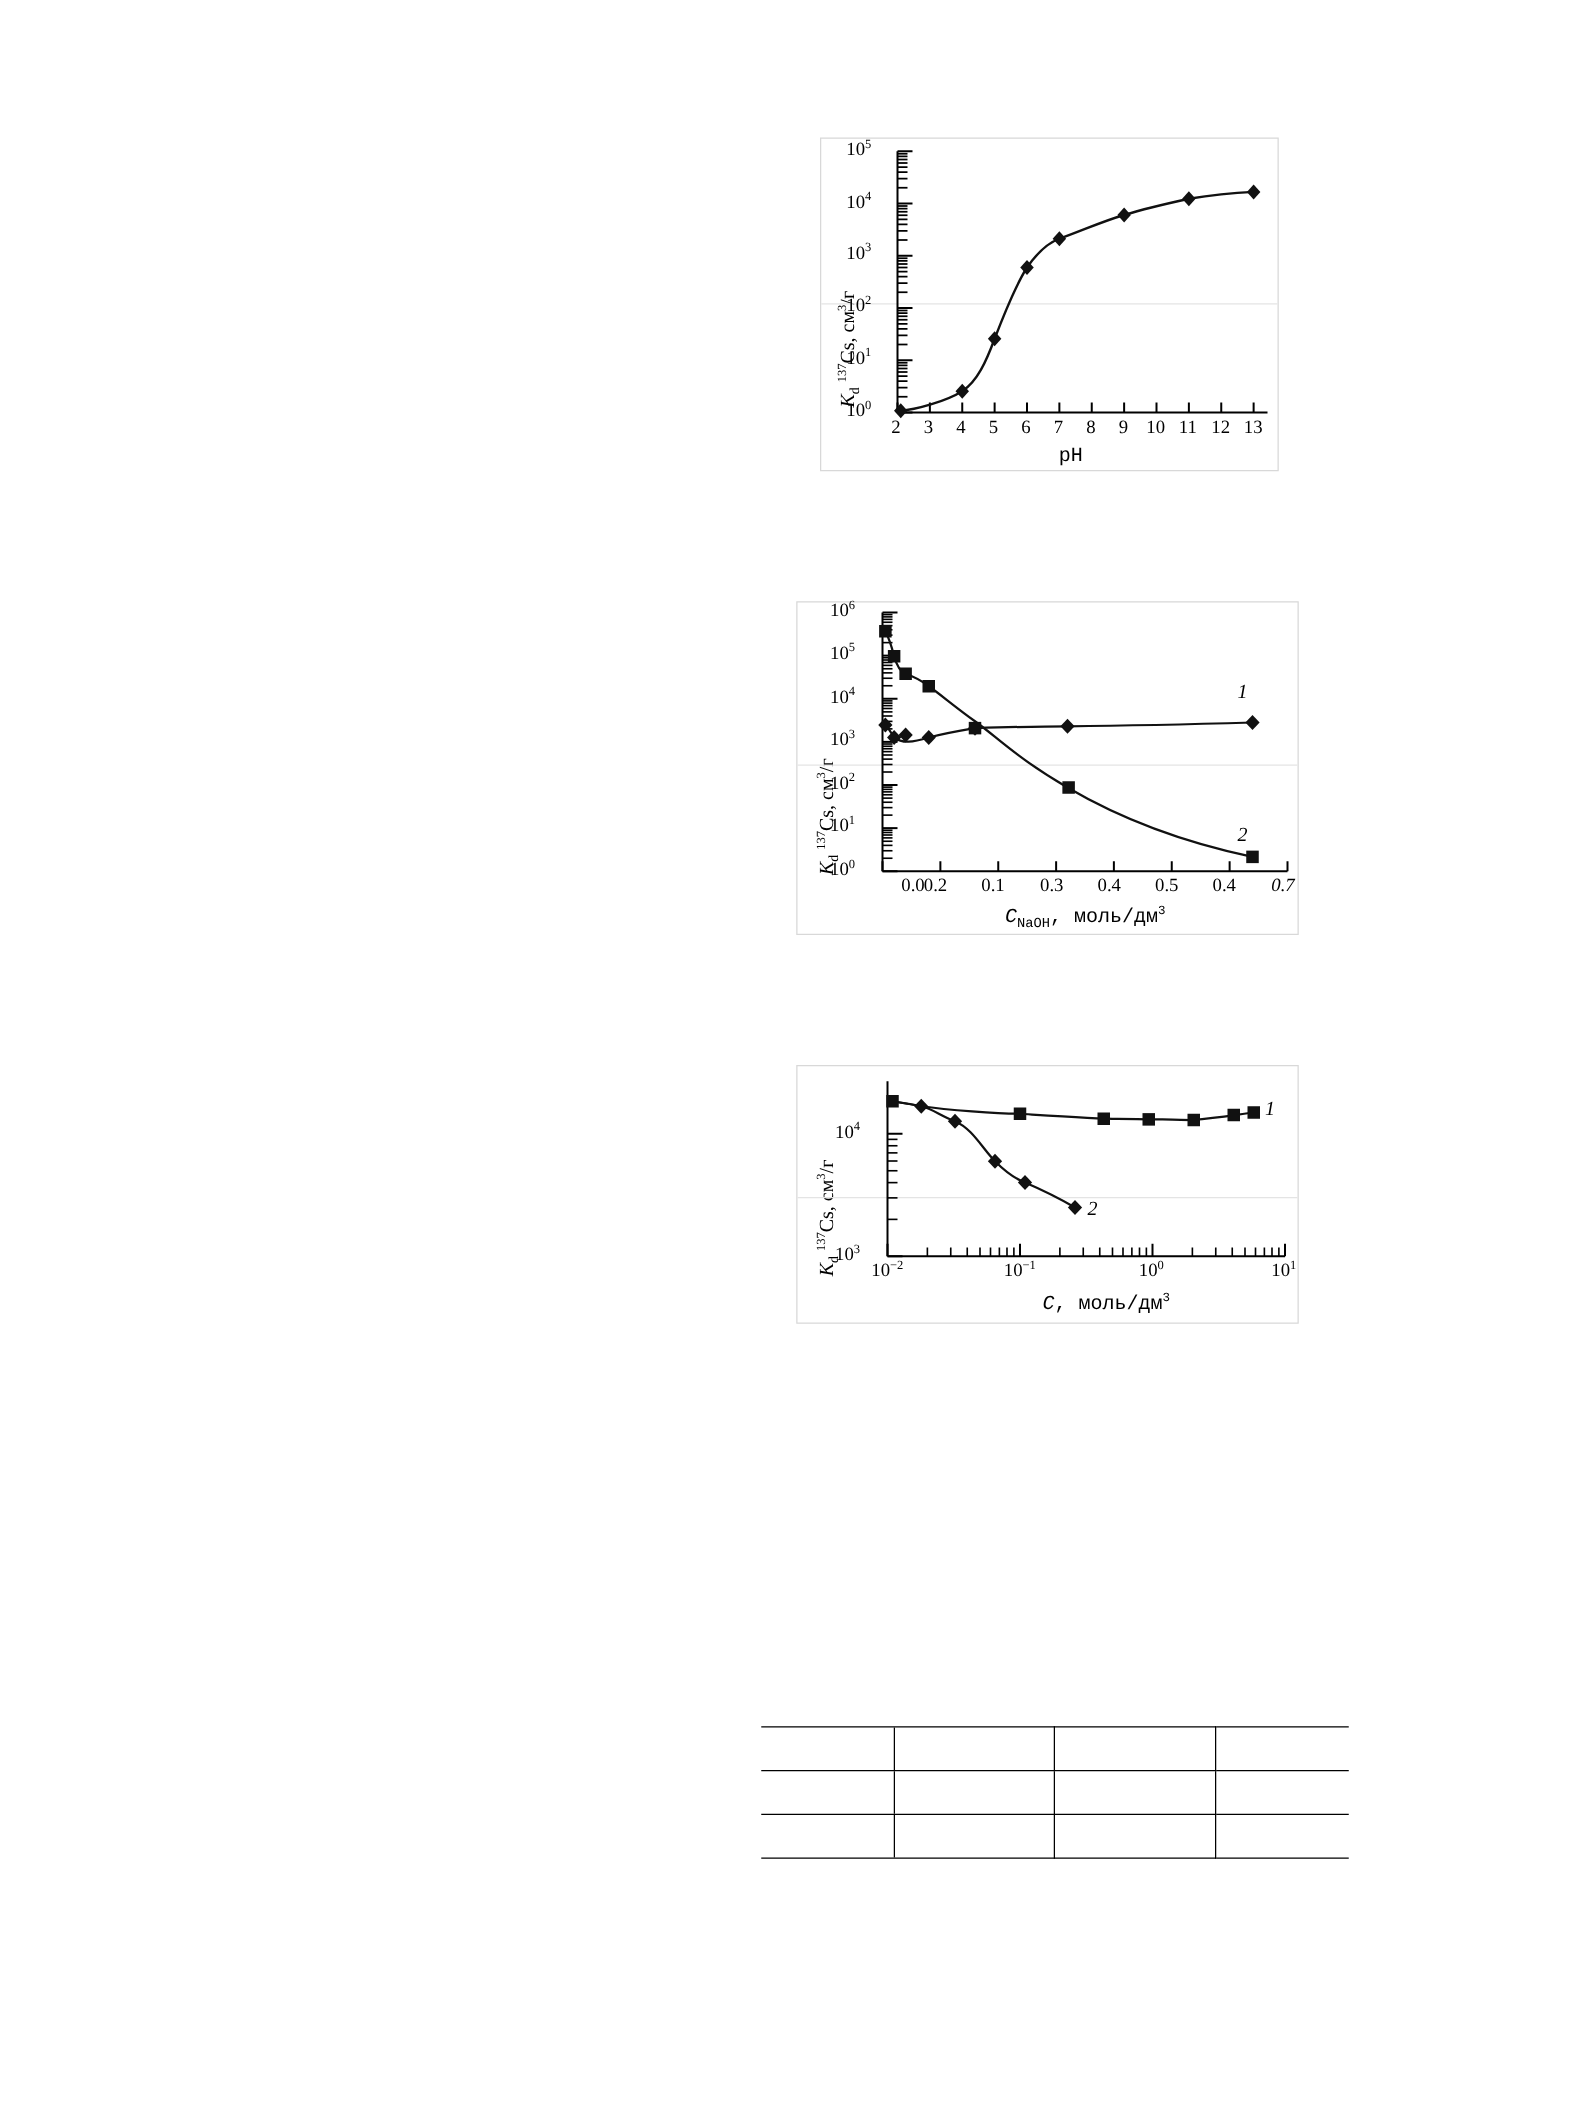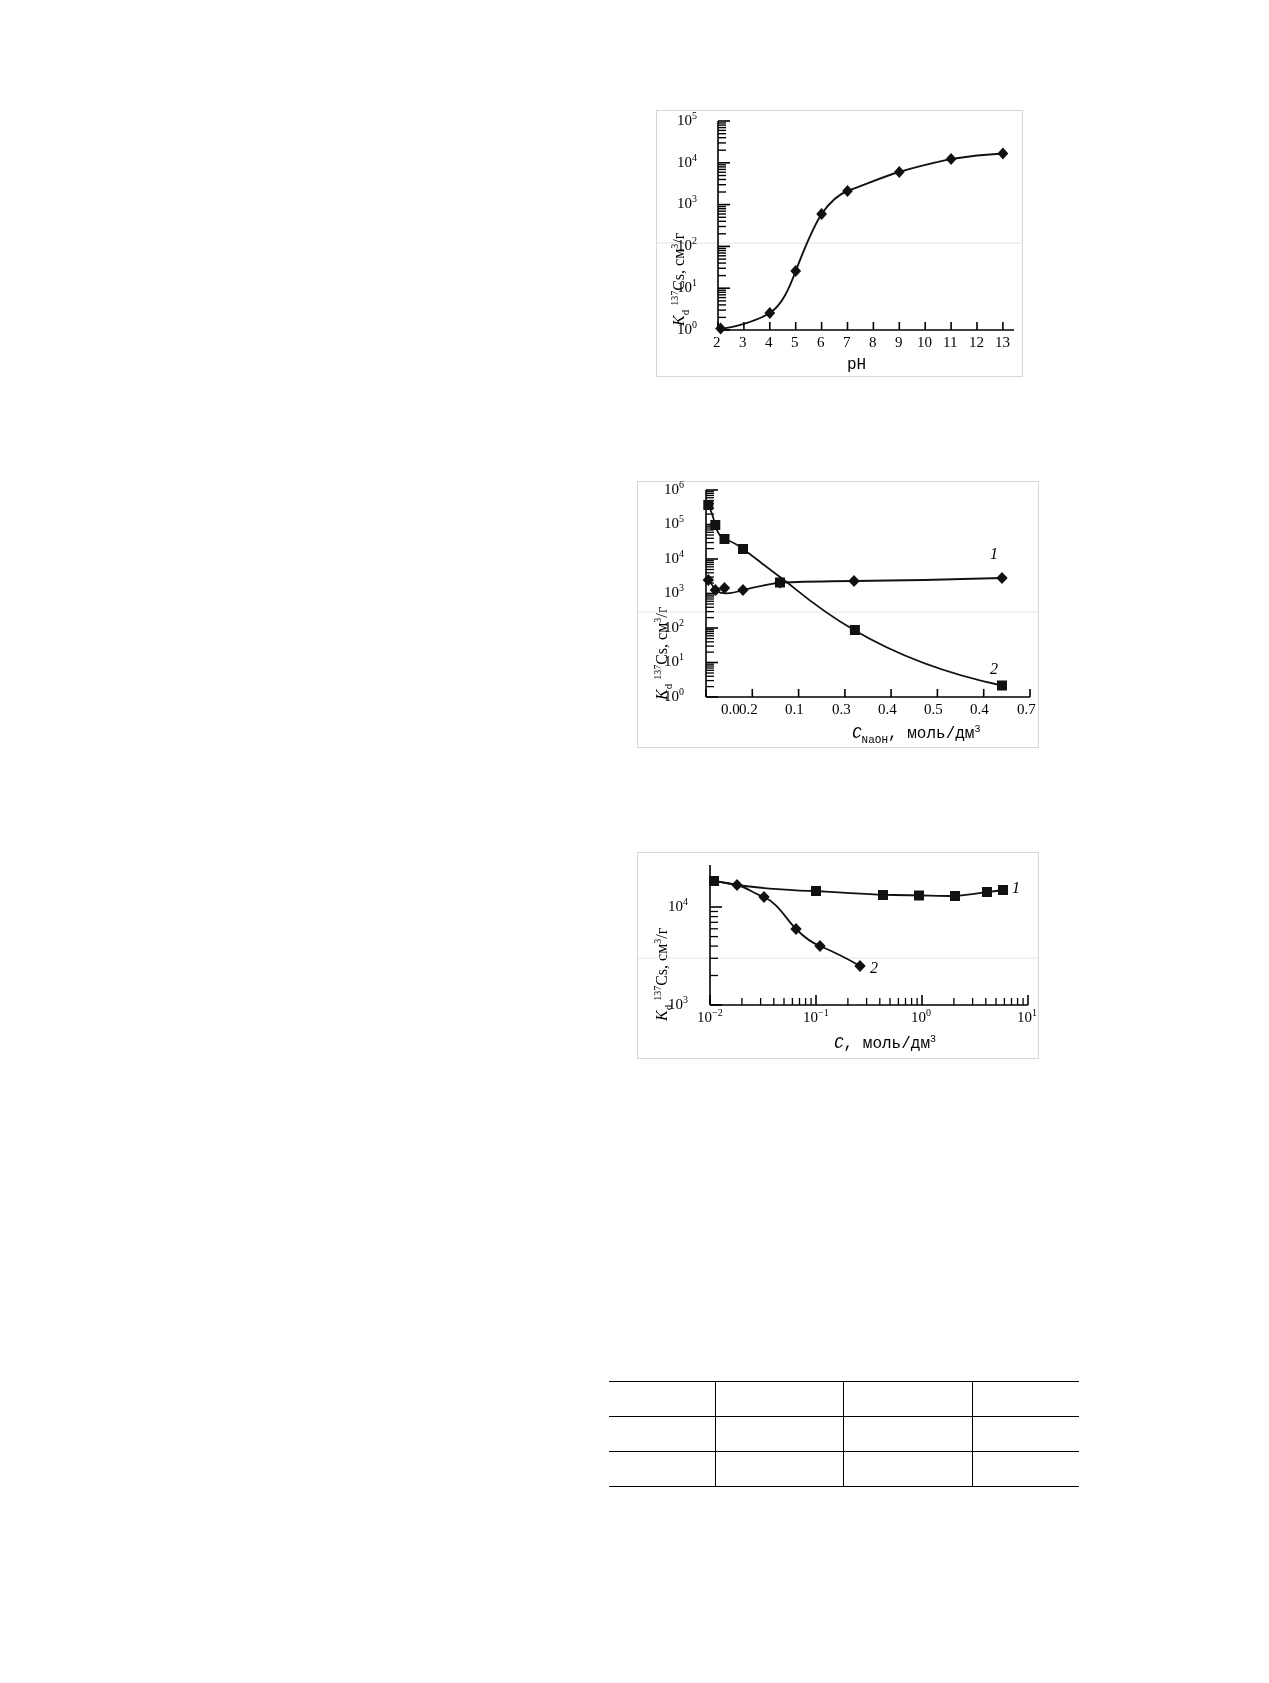--- a/index.html
+++ b/index.html
@@ -274,23 +274,23 @@
   <div class="tlabel" style="left:26px;top:34px;">10<sup>5</sup></div>
   <div class="tlabel" style="left:26px;top:0px;">10<sup>6</sup></div>
 
   <div class="tlabel" style="left:55px;top:220px;margin-left:28px;">0.0</div>
   <div class="tlabel" style="left:101px;top:220px;">0.2</div>
   <div class="tlabel" style="left:147px;top:220px;">0.1</div>
   <div class="tlabel" style="left:194px;top:220px;">0.3</div>
   <div class="tlabel" style="left:240px;top:220px;">0.4</div>
   <div class="tlabel" style="left:286px;top:220px;">0.5</div>
   <div class="tlabel" style="left:332px;top:220px;">0.4</div>
-  <div class="tlabel" style="left:379px;top:220px;">0.7</div>
-
-  <div class="axtitle" style="left:166px;top:242px;margin-left:48px;">
+  <div class="tlabel" style="left:379px;top:220px;font-style:italic;">0.7</div>
+
+  <div class="axtitle" style="left:166px;top:242px;">
     <i>C</i><sub style="font-size:11px;">NaOH</sub>, моль/дм<sup style="font-size:10px;">3</sup>
   </div>
 
   <div class="serieslbl" style="left:352px;top:63px;">1</div>
   <div class="serieslbl" style="left:352px;top:178px;">2</div>
 </div>
 
 <div class="fig" id="fig3">
   <div class="ylabel" style="left:14px;top:168px;">
     <i>K</i><sub style="font-size:11px;">d</sub> <sup style="font-size:10px;">137</sup>Cs, см<sup style="font-size:10px;">3</sup>/г

